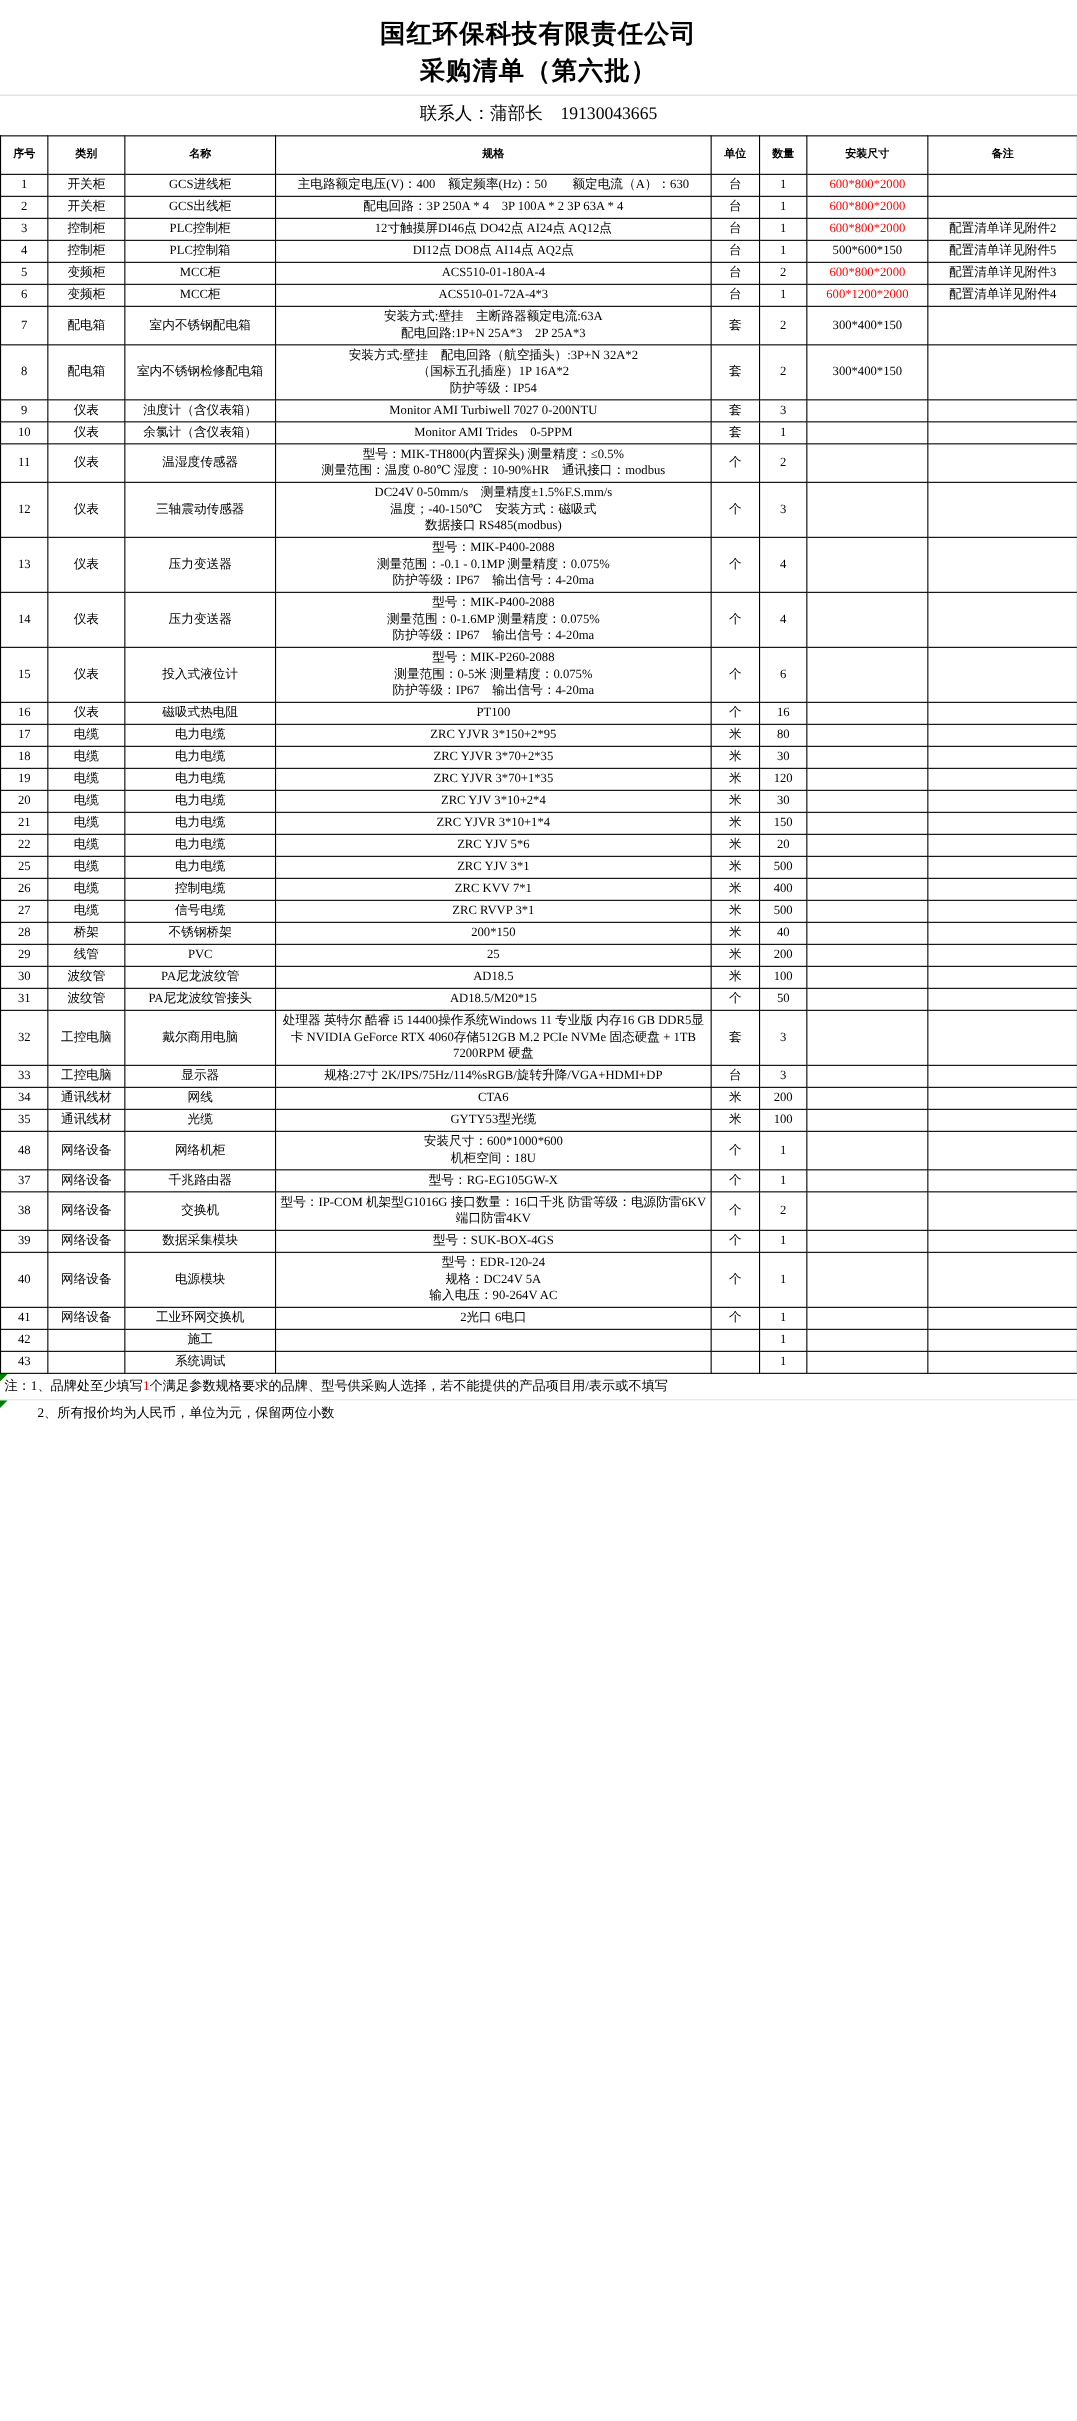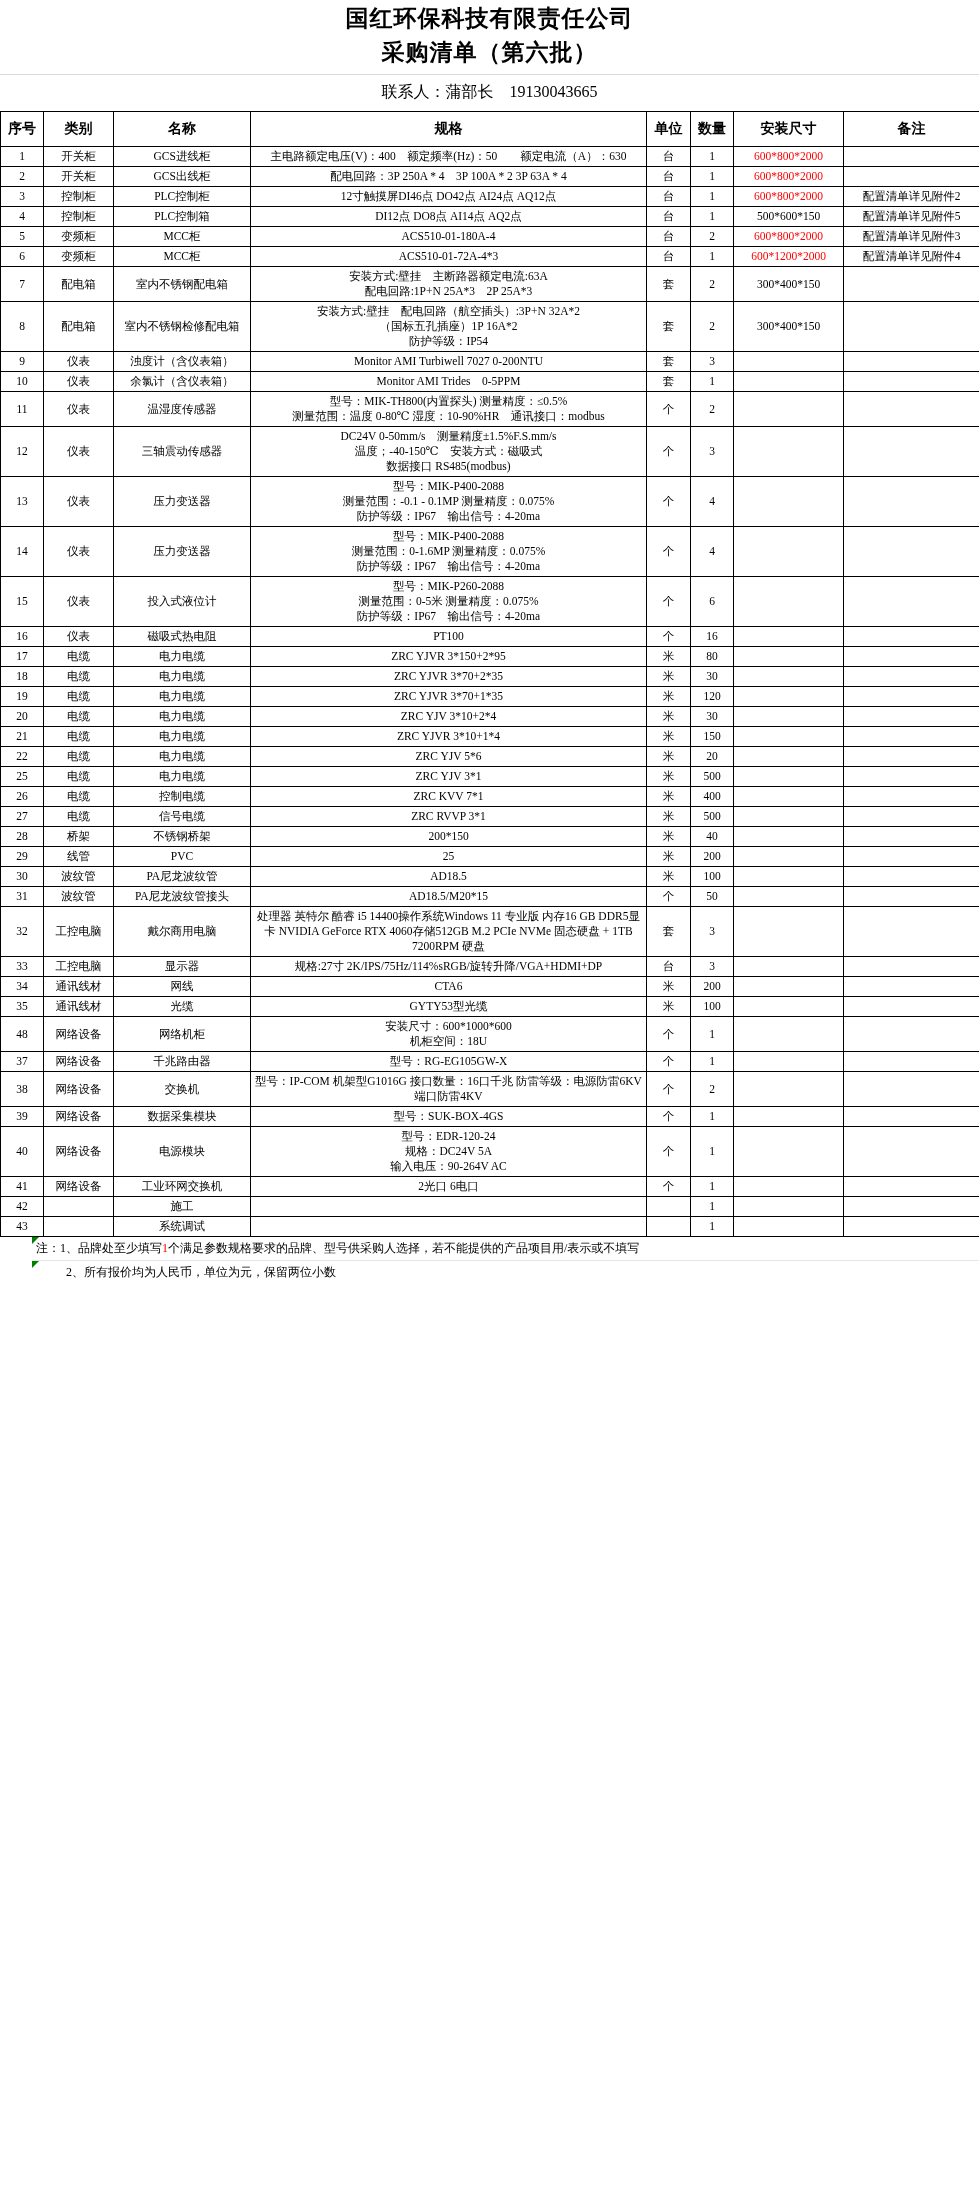--- a/index.html
+++ b/index.html
@@ -14,21 +14,21 @@
     -webkit-font-smoothing: antialiased;
   }
   .page {
     width: 979px;
     box-sizing: border-box;
     position: relative;
   }
   
   .title-block {
     text-align: center;
-    padding-top: 2px;
+    padding-top: 14px;
   }
   .doc-title-line {
     font-size: 23px;
     font-weight: bold;
     line-height: 34px;
     letter-spacing: 1px;
     font-family: "Liberation Serif", "DejaVu Serif", serif;
   }
   .title-rule {
     border-top: 1px solid #d9d9d9;
@@ -52,21 +52,21 @@
     padding: 2px 2px;
     vertical-align: middle;
     text-align: center;
     font-size: 11.5px;
     line-height: 15px;
     word-wrap: break-word;
     overflow-wrap: break-word;
     font-family: "Liberation Serif", "DejaVu Serif", serif;
   }
   table.sheet thead th {
-    font-size: 14px;
+    font-size: 10px;
     font-weight: bold;
     height: 30px;
     line-height: 18px;
   }
   col.c-idx   { width: 43px; }
   col.c-cat   { width: 70px; }
   col.c-name  { width: 137px; }
   col.c-spec  { width: 396px; }
   col.c-unit  { width: 44px; }
   col.c-qty   { width: 43px; }
@@ -81,21 +81,20 @@
   td.qty   { font-size: 12.5px; }
   td.size  { font-size: 12px; }
   td.note  { font-size: 11px; line-height: 14px; }
 
   .red { color: #ff0000; }
 
   
   .notes {
     width: 979px;
     box-sizing: border-box;
-    padding-left: 32px;
   }
   .note-line {
     font-size: 12px;
     line-height: 21px;
     padding: 1px 0 1px 4px;
     border-bottom: 1px solid #e6e6e6;
     white-space: nowrap;
     position: relative;
   }
   .note-line.second {

